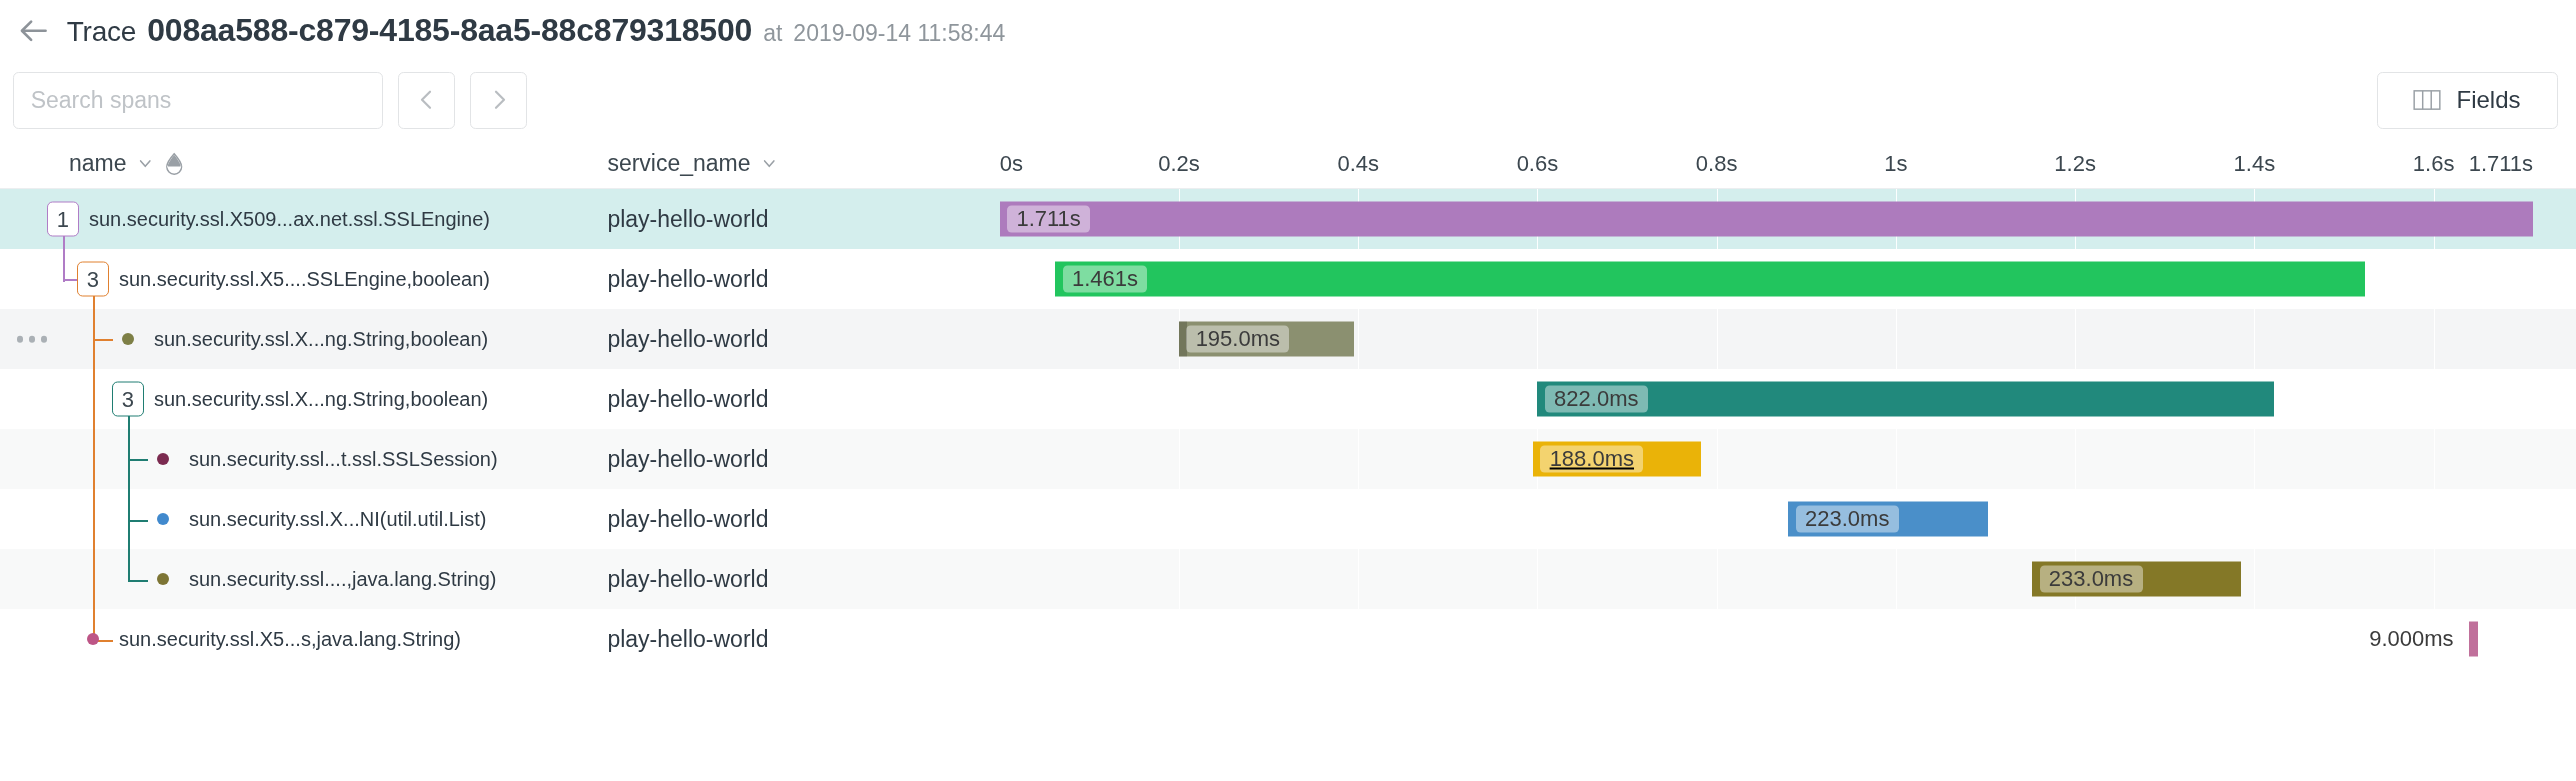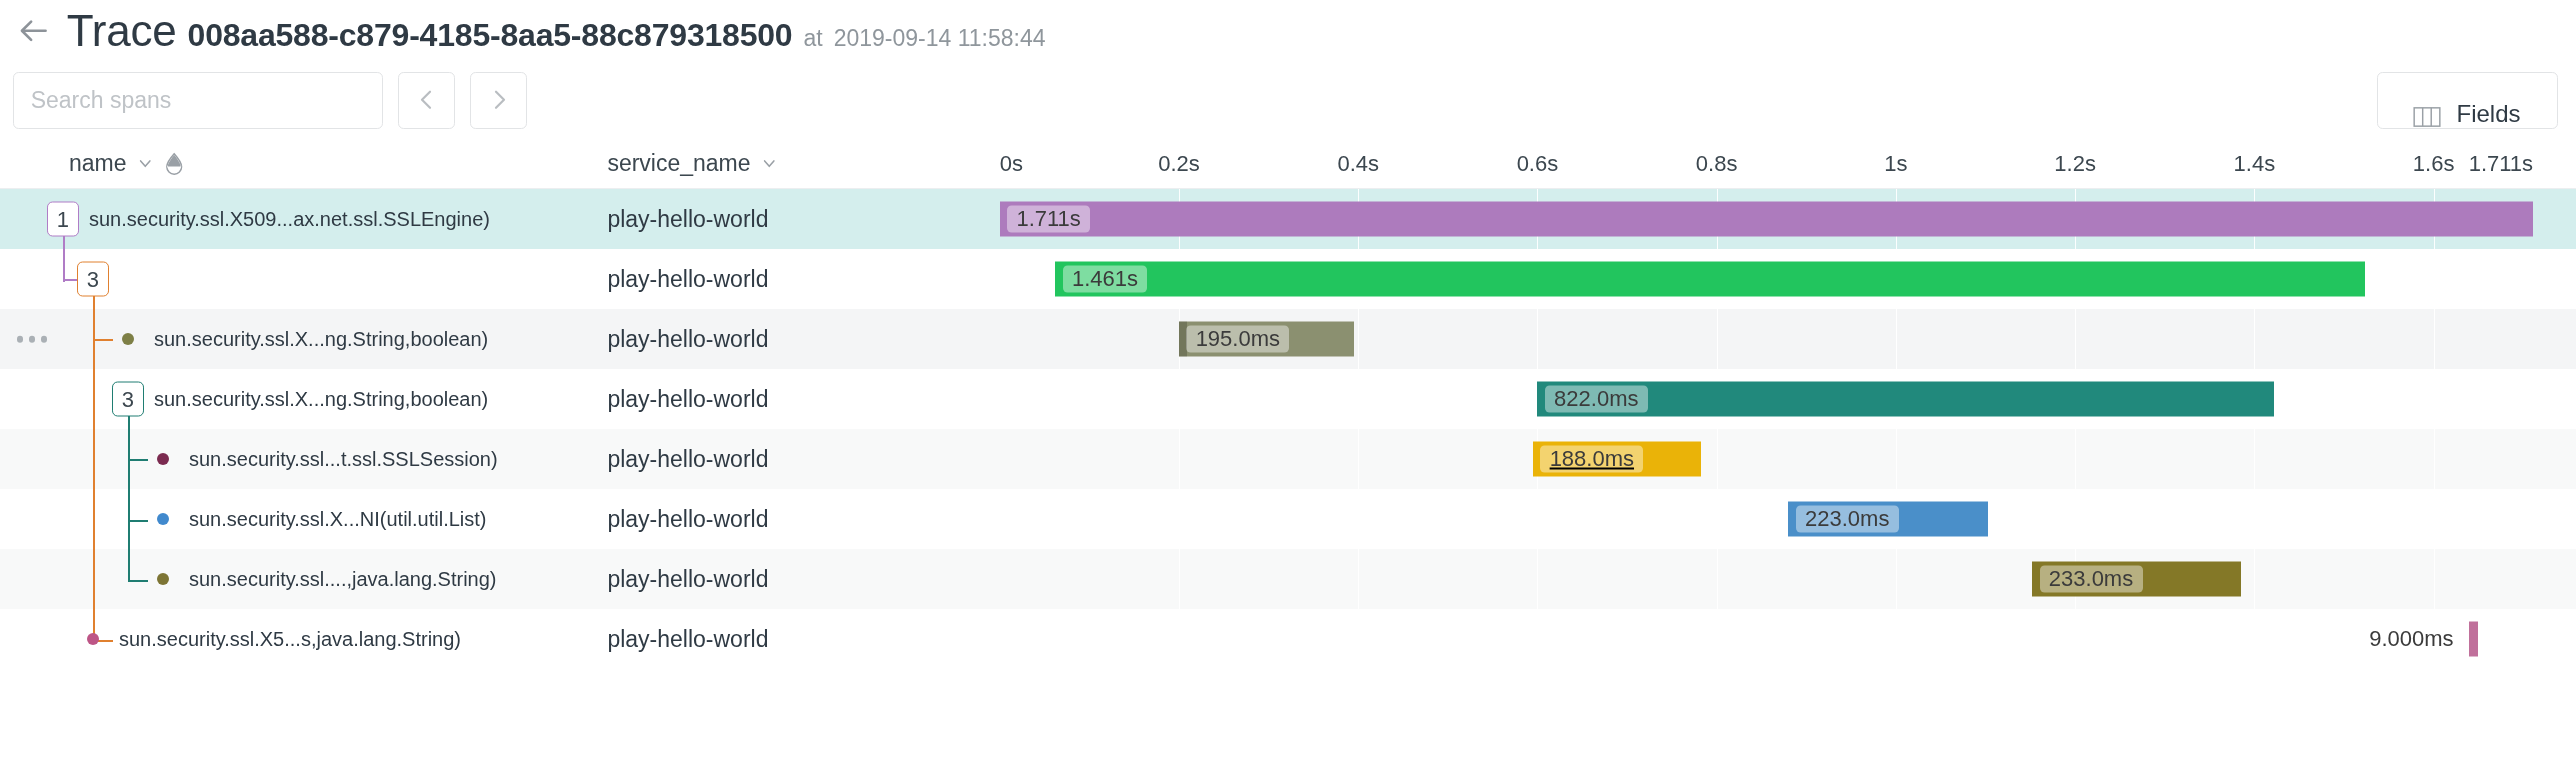--- a/index.html
+++ b/index.html
@@ -21,21 +21,21 @@
   }
   .back-arrow {
     width: 35px; height: 35px;
     display: flex; align-items: center; justify-content: center;
     color: #8d9399;
     cursor: pointer;
     flex: 0 0 auto;
   }
   .back-arrow svg { display:block; }
   .title-row { display: flex; align-items: baseline; gap: 11px; white-space: nowrap; }
-  .trace-word { font-size: 44px; color: #2f3a44; font-weight: 400; letter-spacing: -0.2px;}
+  .trace-word { font-size: 28px; color: #2f3a44; font-weight: 400; letter-spacing: -0.2px;}
   .trace-id   { font-size: 32px; color: #2f3a44; font-weight: 700; letter-spacing: -0.2px;}
   .at-word    { font-size: 23px; color: #8f969c; font-weight: 400; }
   .trace-ts   { font-size: 23px; color: #8f969c; font-weight: 400; }
 
   
   .toolbar {
     height: 78px;
     display: flex;
     align-items: center;
     padding: 0 18.5px 0 13px;
@@ -63,21 +63,21 @@
     color: #b9bdc1;
   }
   .nav-btn svg { display:block; }
   .toolbar-spacer { flex: 1 1 auto; }
   .fields-btn {
     height: 57px;
     min-width: 181px;
     border: 0.9px solid #e2e4e6;
     border-radius: 5.6px;
     background: #fff;
-    display: flex; align-items: flex-end; justify-content: center;
+    display: flex; align-items: center; justify-content: center;
     gap: 15px;
     padding: 0 20.4px;
     cursor: pointer;
   }
   .fields-label { font-size: 24px; color: #2f3a44; }
   .fields-icon { width: 28px; height: 22px; display:block; }
 
   
   .table { width: 100%; }
   .col-tree  { width: 600px; flex: 0 0 600px; position: relative; }
@@ -290,20 +290,21 @@
             <div class="gl" style="left: 91.0396%;"></div>
           </div>
           <div class="bar" style="left: 0.8%; width: 96.5%; background: rgb(173, 123, 189);">
             <span class="bar-label">1.711s</span>
           </div>
         </div>
       </div>
       <div class="row">
         <div class="col-tree cell">
           <div class="badge" style="left: 77px; border-color: rgb(224, 128, 47);">3</div>
+          <div class="span-name" style="margin-left: 119px;">sun.security.ssl.X5....SSLEngine,boolean)</div>
         </div>
         <div class="col-svc cell">
           <span class="svc-name">play-hello-world</span>
         </div>
         <div class="col-time cell">
           <div class="gridlines">
             <div class="gl" style="left: 12.08%;"></div>
             <div class="gl" style="left: 23.3599%;"></div>
             <div class="gl" style="left: 34.6399%;"></div>
             <div class="gl" style="left: 45.9198%;"></div>

